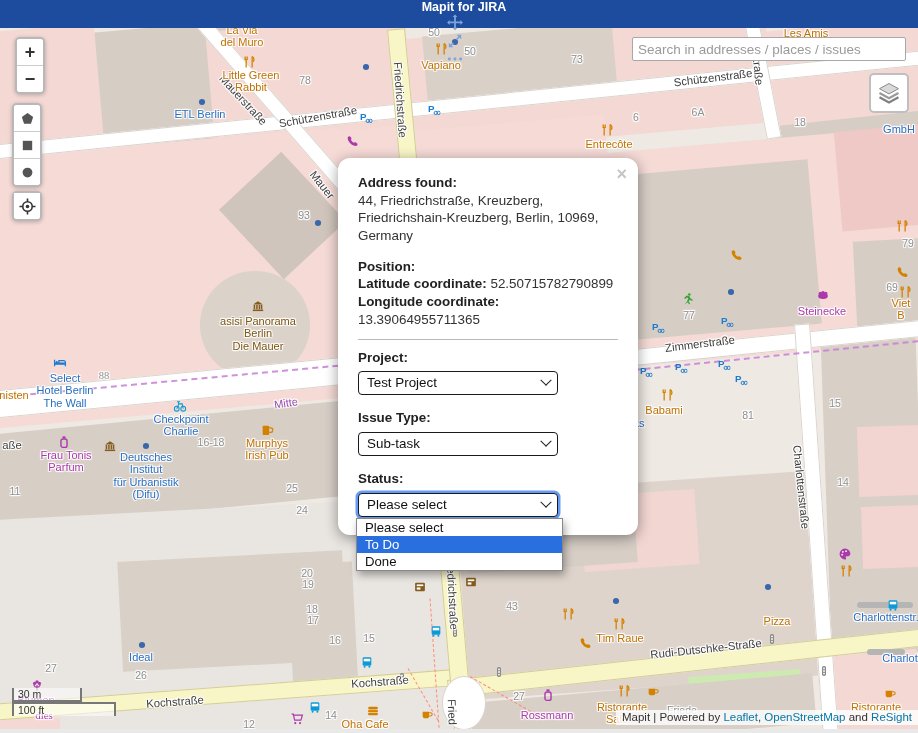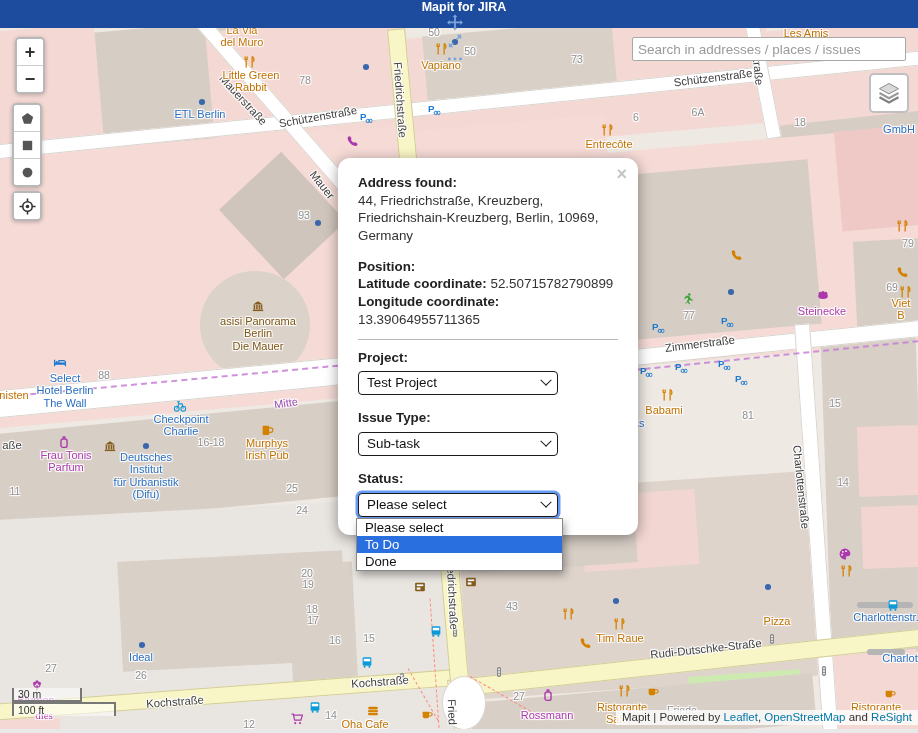--- a/index.html
+++ b/index.html
@@ -215,21 +215,21 @@
         <div class="lbl num" style="left: 636px; top: 90px;">6</div>
         <div class="lbl num" style="left: 698px; top: 85px;">6A</div>
         <div class="lbl num" style="left: 800px; top: 95px;">18</div>
         <div class="lbl num" style="left: 304px; top: 188px;">93</div>
         <div class="lbl num" style="left: 908px; top: 216px;">79</div>
         <div class="lbl num" style="left: 689px; top: 288px;">77</div>
         <div class="lbl num" style="left: 892px; top: 260px;">69</div>
         <div class="lbl num" style="left: 748px; top: 388px;">81</div>
         <div class="lbl num" style="left: 835px; top: 376px;">15</div>
         <div class="lbl num" style="left: 843px; top: 455px;">14</div>
-        <div class="lbl num" style="left: 104px; top: 348px;">88</div>
+        <div class="lbl num" style="left: 104px; top: 348px; font-family: Liberation Serif, serif;">88</div>
         <div class="lbl num" style="left: 211px; top: 415px;">16-18</div>
         <div class="lbl num" style="left: 292px; top: 461px;">25</div>
         <div class="lbl num" style="left: 302px; top: 483px;">24</div>
         <div class="lbl num" style="left: 15px; top: 464px;">11</div>
         <div class="lbl num" style="left: 512px; top: 579px;">43</div>
         <div class="lbl num" style="left: 51px; top: 641px;">27</div>
         <div class="lbl num" style="left: 141px; top: 648px;">26</div>
         <div class="lbl num" style="left: 307px; top: 546px;">20</div>
         <div class="lbl num" style="left: 308px; top: 557px;">19</div>
         <div class="lbl num" style="left: 312px; top: 582px;">18</div>

